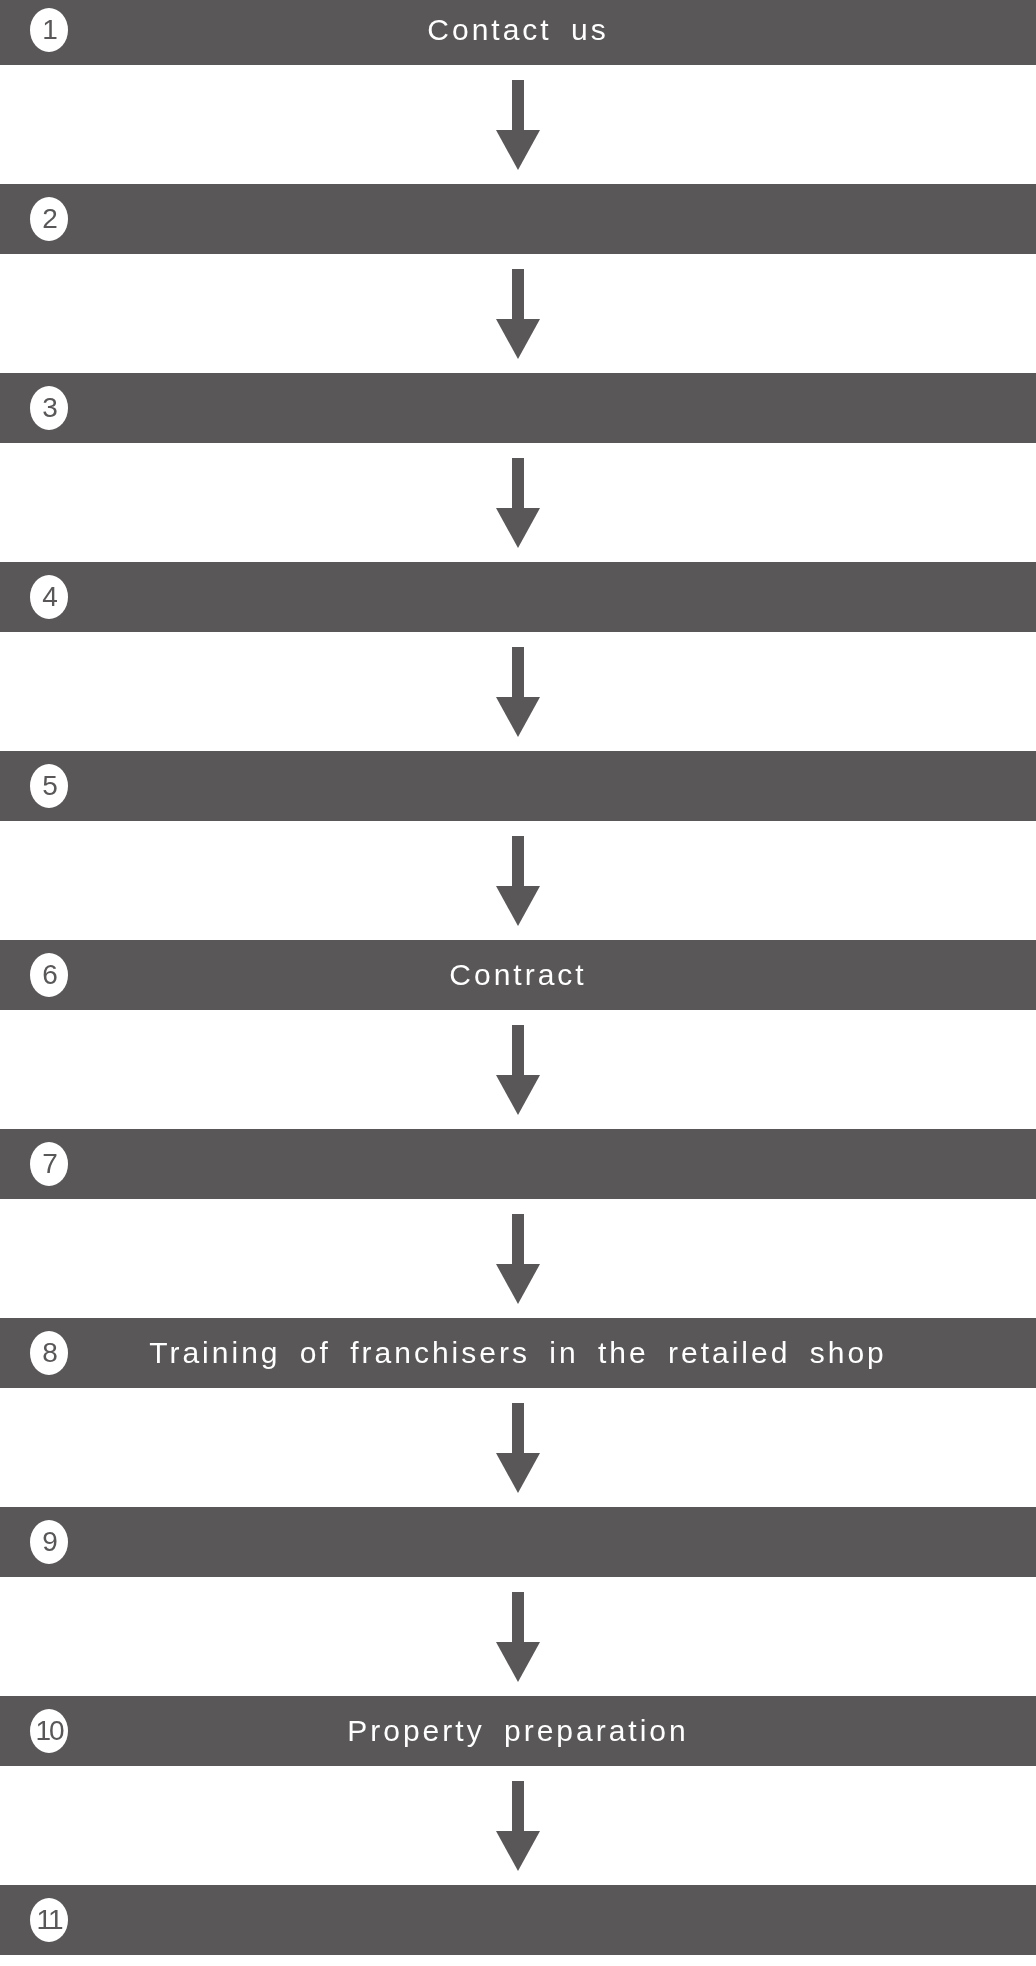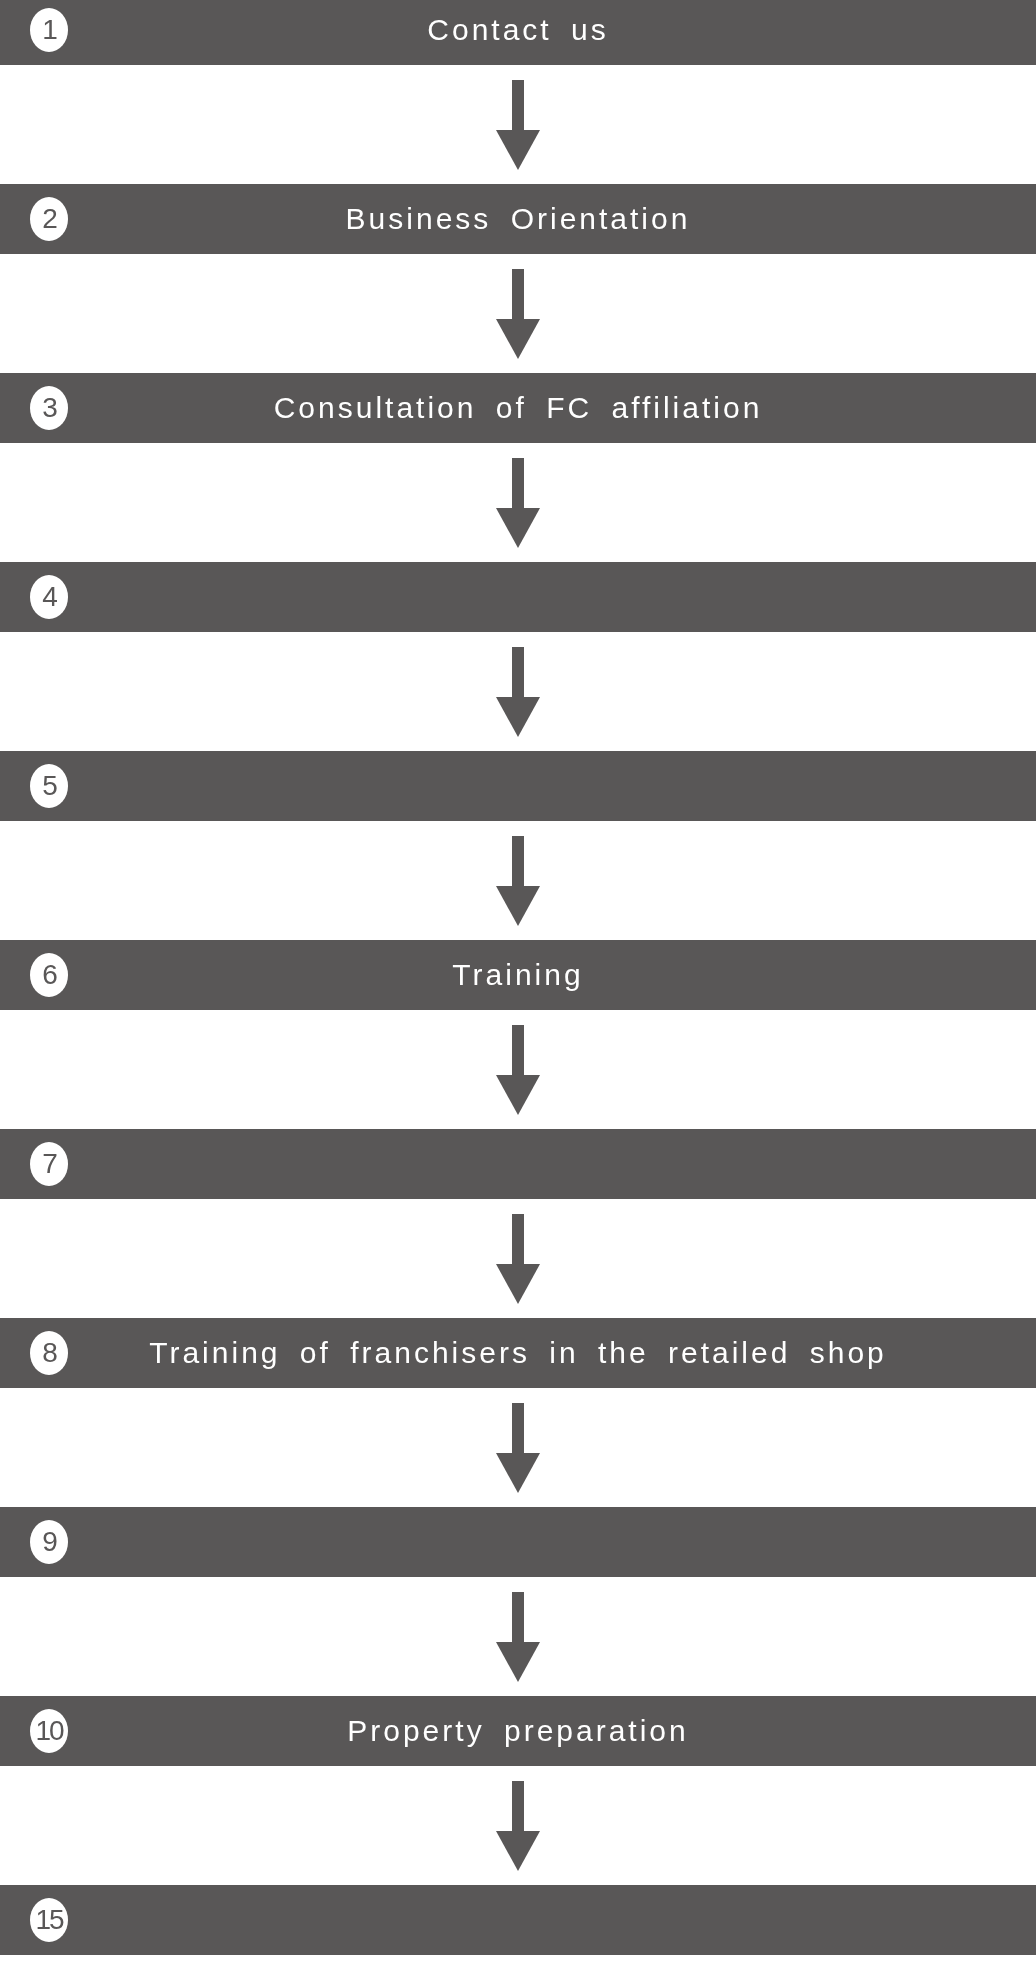--- a/index.html
+++ b/index.html
@@ -88,34 +88,32 @@
         <span class="arrow-shaft"></span>
         <span class="arrow-head"></span>
       </div>
     </section>
 
     <section class="step">
       <div class="step-bar">
         <span class="num-badge">
           <span class="num-digit">2</span>
         </span>
-        <span class="step-label">Business Orientation</span>
       </div>
       <div class="arrow-zone">
         <span class="arrow-shaft"></span>
         <span class="arrow-head"></span>
       </div>
     </section>
 
     <section class="step">
       <div class="step-bar">
         <span class="num-badge">
           <span class="num-digit">3</span>
         </span>
-        <span class="step-label">Consultation of FC affiliation</span>
       </div>
       <div class="arrow-zone">
         <span class="arrow-shaft"></span>
         <span class="arrow-head"></span>
       </div>
     </section>
 
     <section class="step">
       <div class="step-bar">
         <span class="num-badge">
@@ -138,21 +136,21 @@
         <span class="arrow-shaft"></span>
         <span class="arrow-head"></span>
       </div>
     </section>
 
     <section class="step">
       <div class="step-bar">
         <span class="num-badge">
           <span class="num-digit">6</span>
         </span>
-        <span class="step-label">Training</span>
+        <span class="step-label">Contract</span>
       </div>
       <div class="arrow-zone">
         <span class="arrow-shaft"></span>
         <span class="arrow-head"></span>
       </div>
     </section>
 
     <section class="step">
       <div class="step-bar">
         <span class="num-badge">
@@ -199,18 +197,18 @@
       </div>
       <div class="arrow-zone">
         <span class="arrow-shaft"></span>
         <span class="arrow-head"></span>
       </div>
     </section>
 
     <section class="step">
       <div class="step-bar">
         <span class="num-badge">
-          <span class="num-digit">15</span>
+          <span class="num-digit">11</span>
         </span>
       </div>
 
     </section>
   </div>
 
 </body></html>

